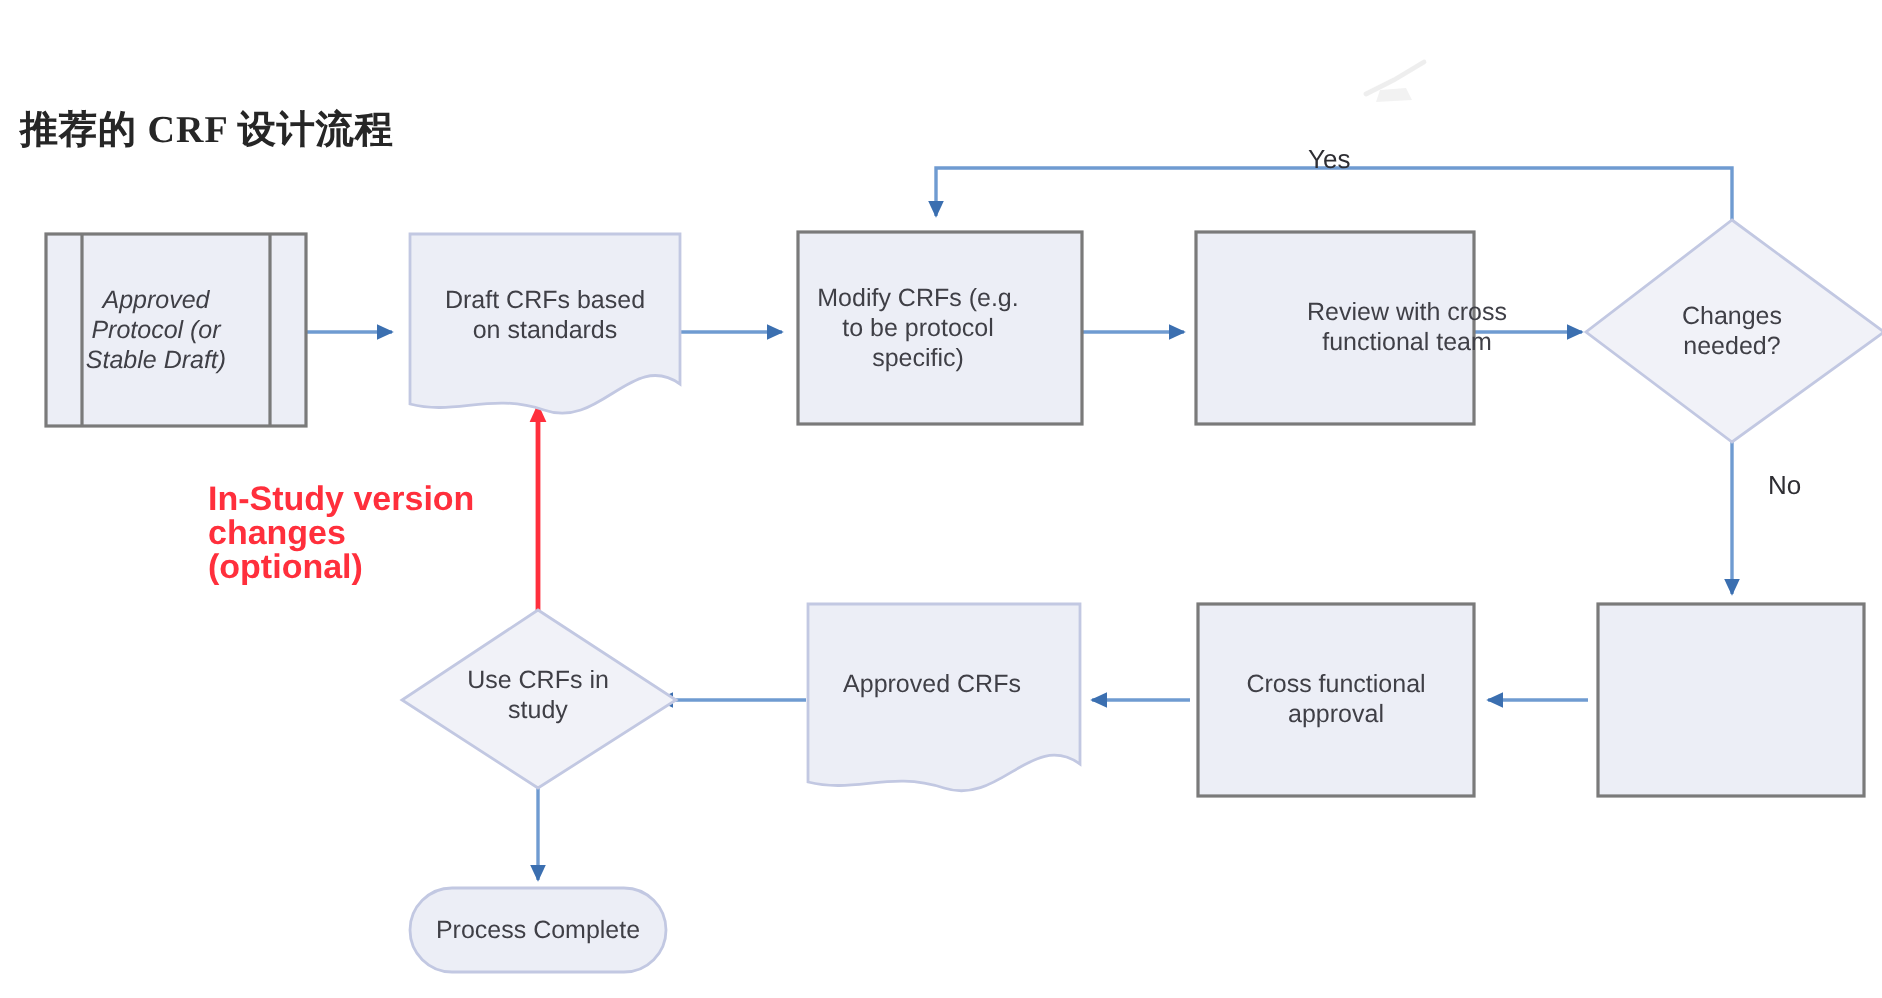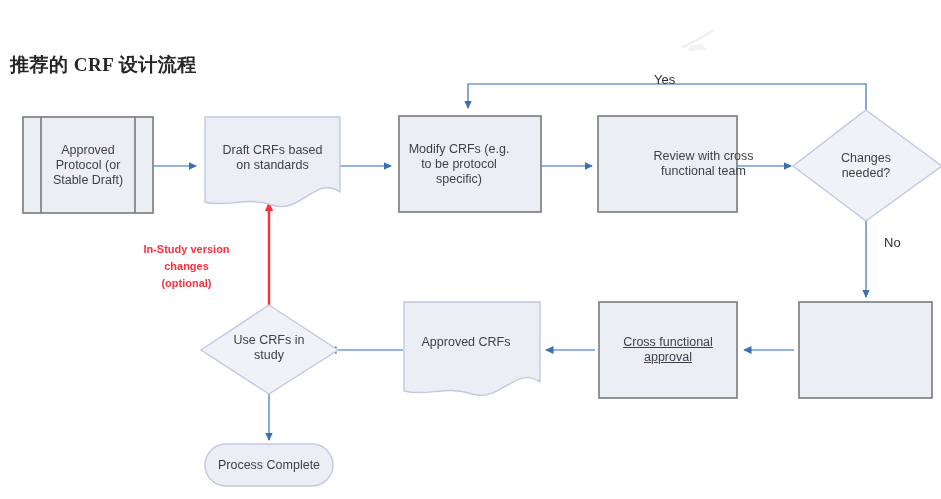--- a/index.html
+++ b/index.html
@@ -52,22 +52,22 @@
     white-space: pre-line;
   }
   .edge-label {
     position: absolute;
     font-size: 13px;
     color: #2e2e33;
     white-space: nowrap;
   }
   .note-label {
     position: absolute;
-    text-align: center;
-    font-size: 11px;
+    text-align: left;
+    font-size: 17px;
     line-height: 17px;
     font-weight: bold;
     color: #ff2f3c;
     white-space: pre-line;
   }
 </style>
 </head>
 <body>
 
 <div id="canvas">
@@ -154,39 +154,39 @@
 
     <g>
       <path d="M269,305 L338,350 L269,394 L201,350 Z" fill="#f1f2f8" stroke="#c2c8e2" stroke-width="1.4"></path>
     </g>
 
     <g>
       <rect x="205" y="444" width="128" height="42" rx="21" ry="21" fill="#eceef6" stroke="#c2c8e2" stroke-width="1.4"></rect>
     </g>
   </svg>
 
-  <div class="node-label" style="left:41px; top:117px; width:94px; height:96px;">Approved
+  <div class="node-label" style="left:31px; top:117px; width:94px; height:96px;font-style:italic;">Approved
 Protocol (or
 Stable Draft)</div>
 
   <div class="node-label" style="left:205px; top:120px; width:135px; height:76px;">Draft CRFs based
 on standards</div>
 
   <div class="node-label" style="left:399px; top:116px; width:120px; height:96px;">Modify CRFs (e.g.
 to be protocol
 specific)</div>
 
   <div class="node-label" style="left:598px; top:116px; width:139px; height:96px;padding-left:36px;">Review with cross
 functional team</div>
 
   <div class="node-label" style="left:806px; top:118px; width:120px; height:96px;">Changes
 needed?</div>
 
 
-  <div class="node-label" style="left:599px; top:302px; width:138px; height:96px;text-decoration:underline;">Cross functional
+  <div class="node-label" style="left:599px; top:302px; width:138px; height:96px;">Cross functional
 approval</div>
 
   <div class="node-label" style="left:404px; top:304px; width:124px; height:76px;">Approved CRFs</div>
 
   <div class="node-label" style="left:211px; top:308px; width:116px; height:80px;">Use CRFs in
 study</div>
 
   <div class="node-label" style="left:205px; top:444px; width:128px; height:42px;">Process Complete</div>
 
   <div class="edge-label" style="left:654px; top:72px;">Yes</div>

